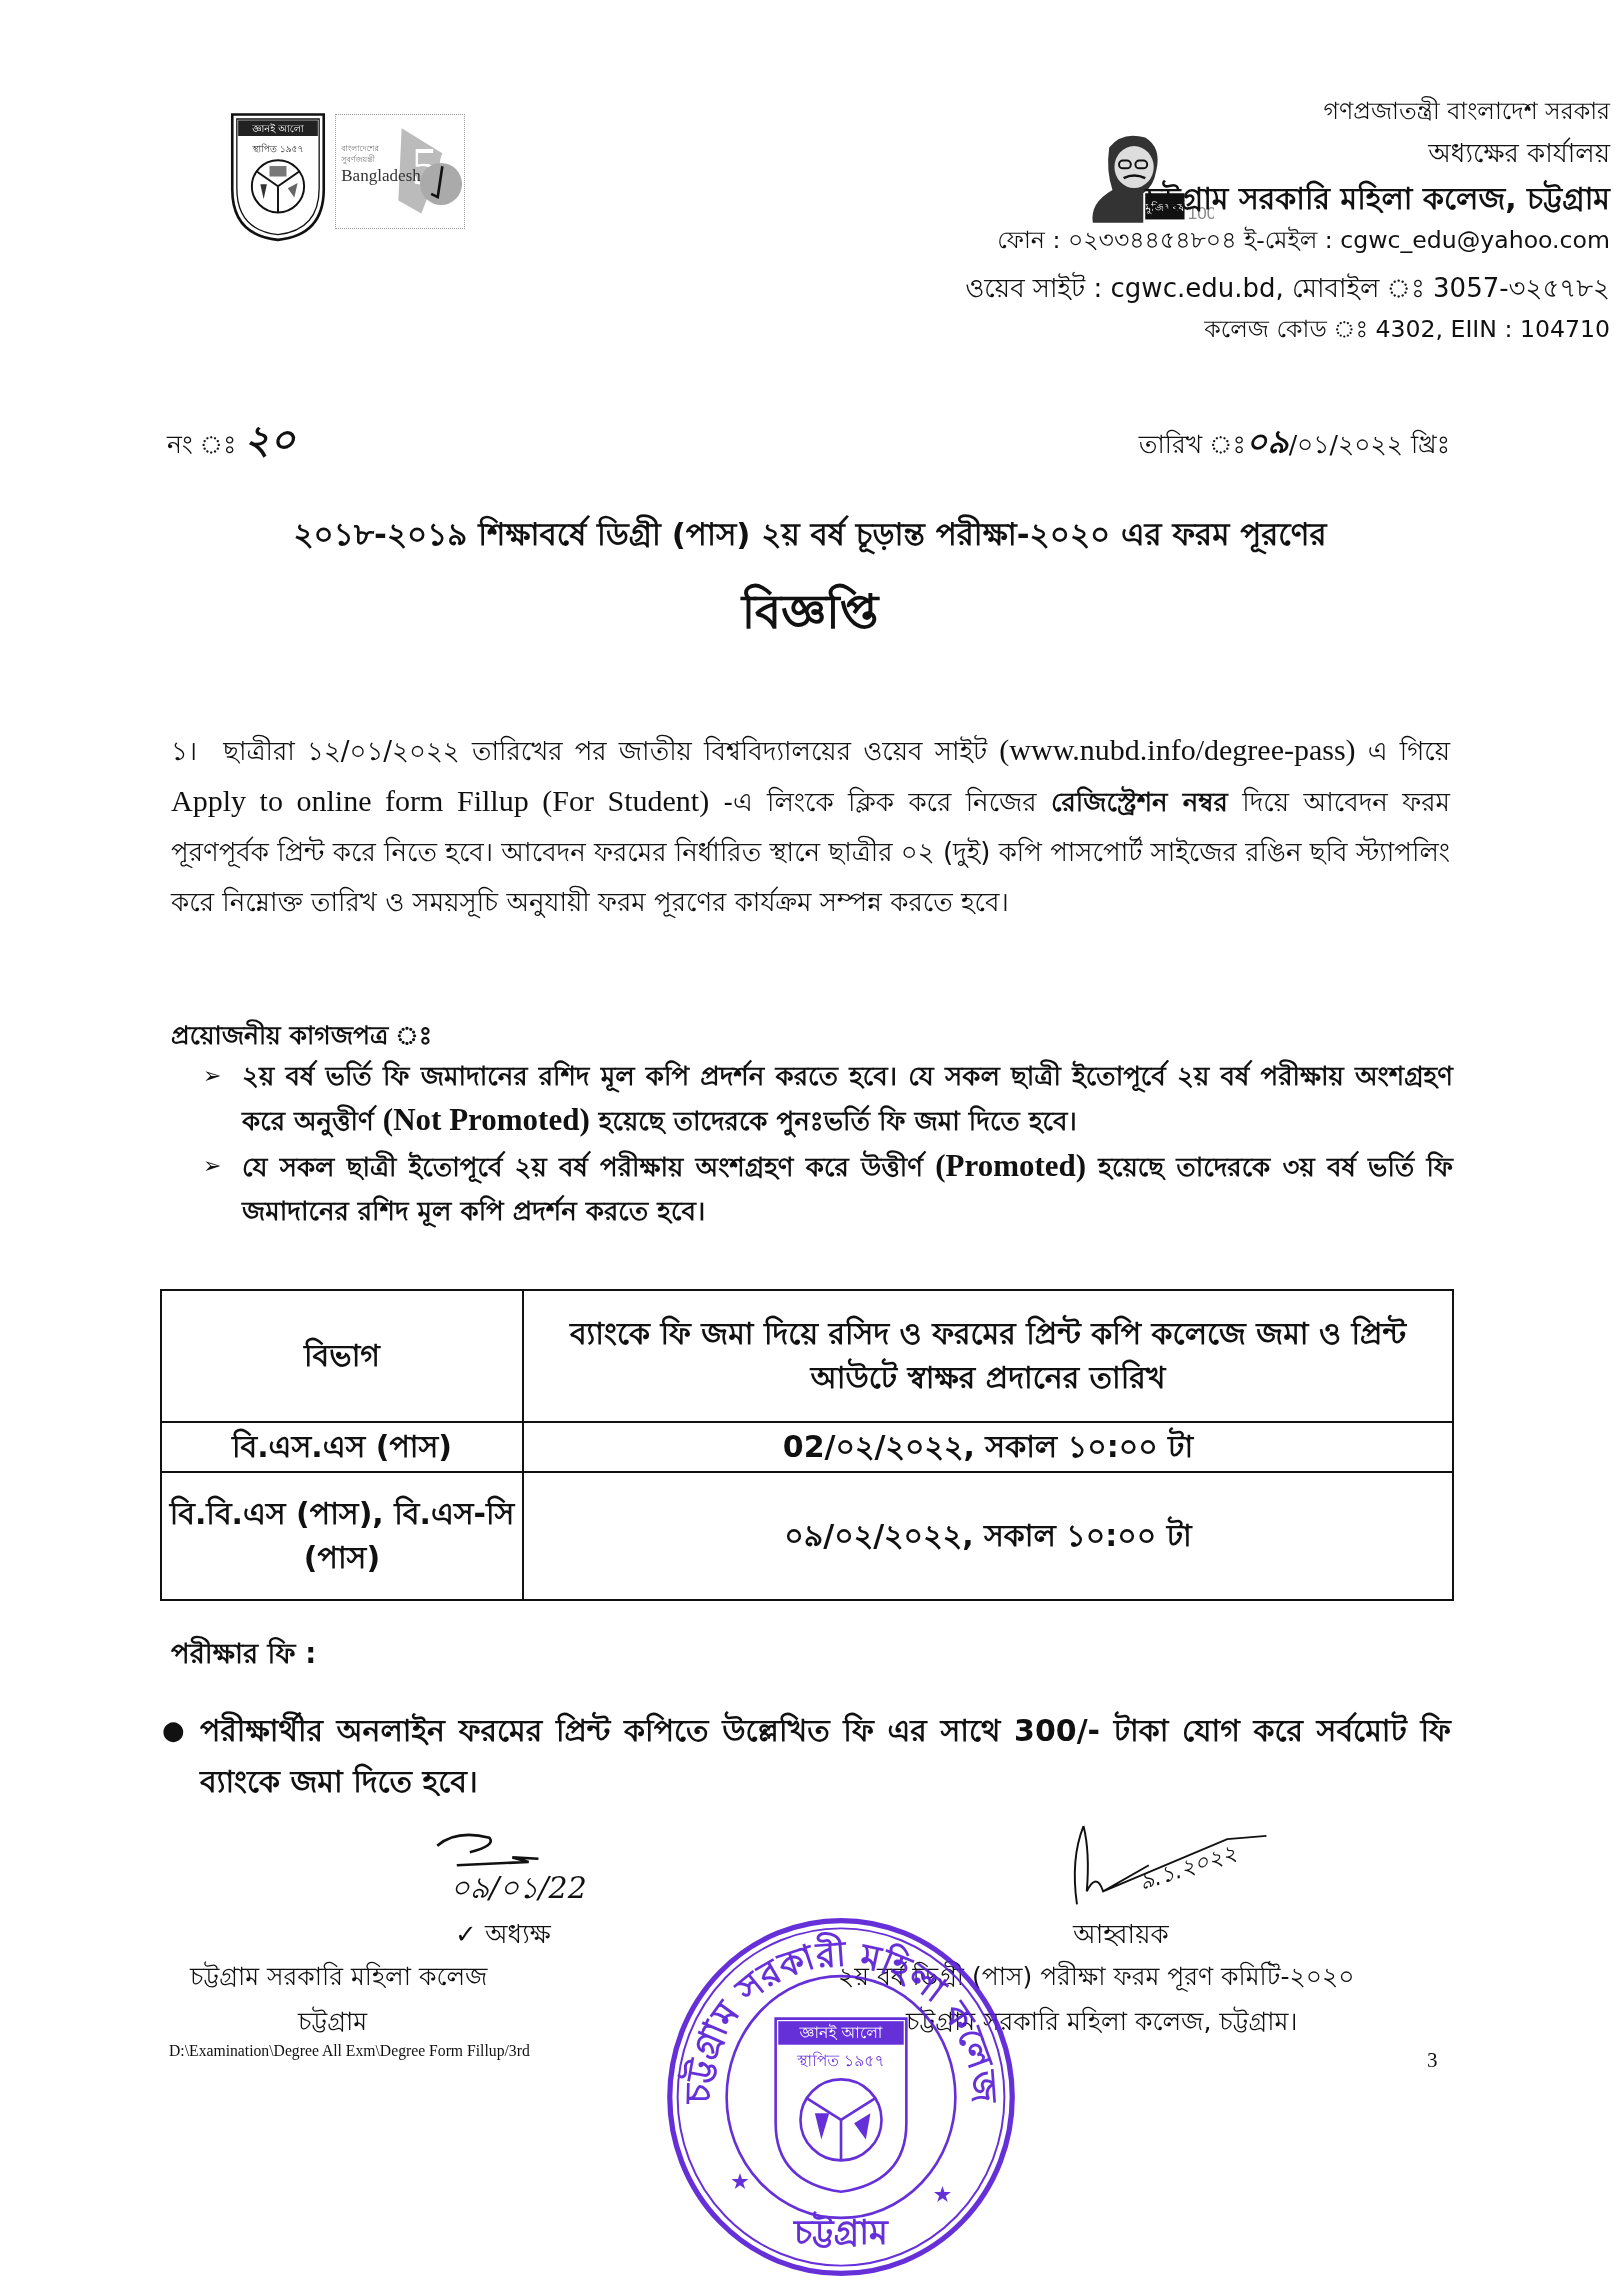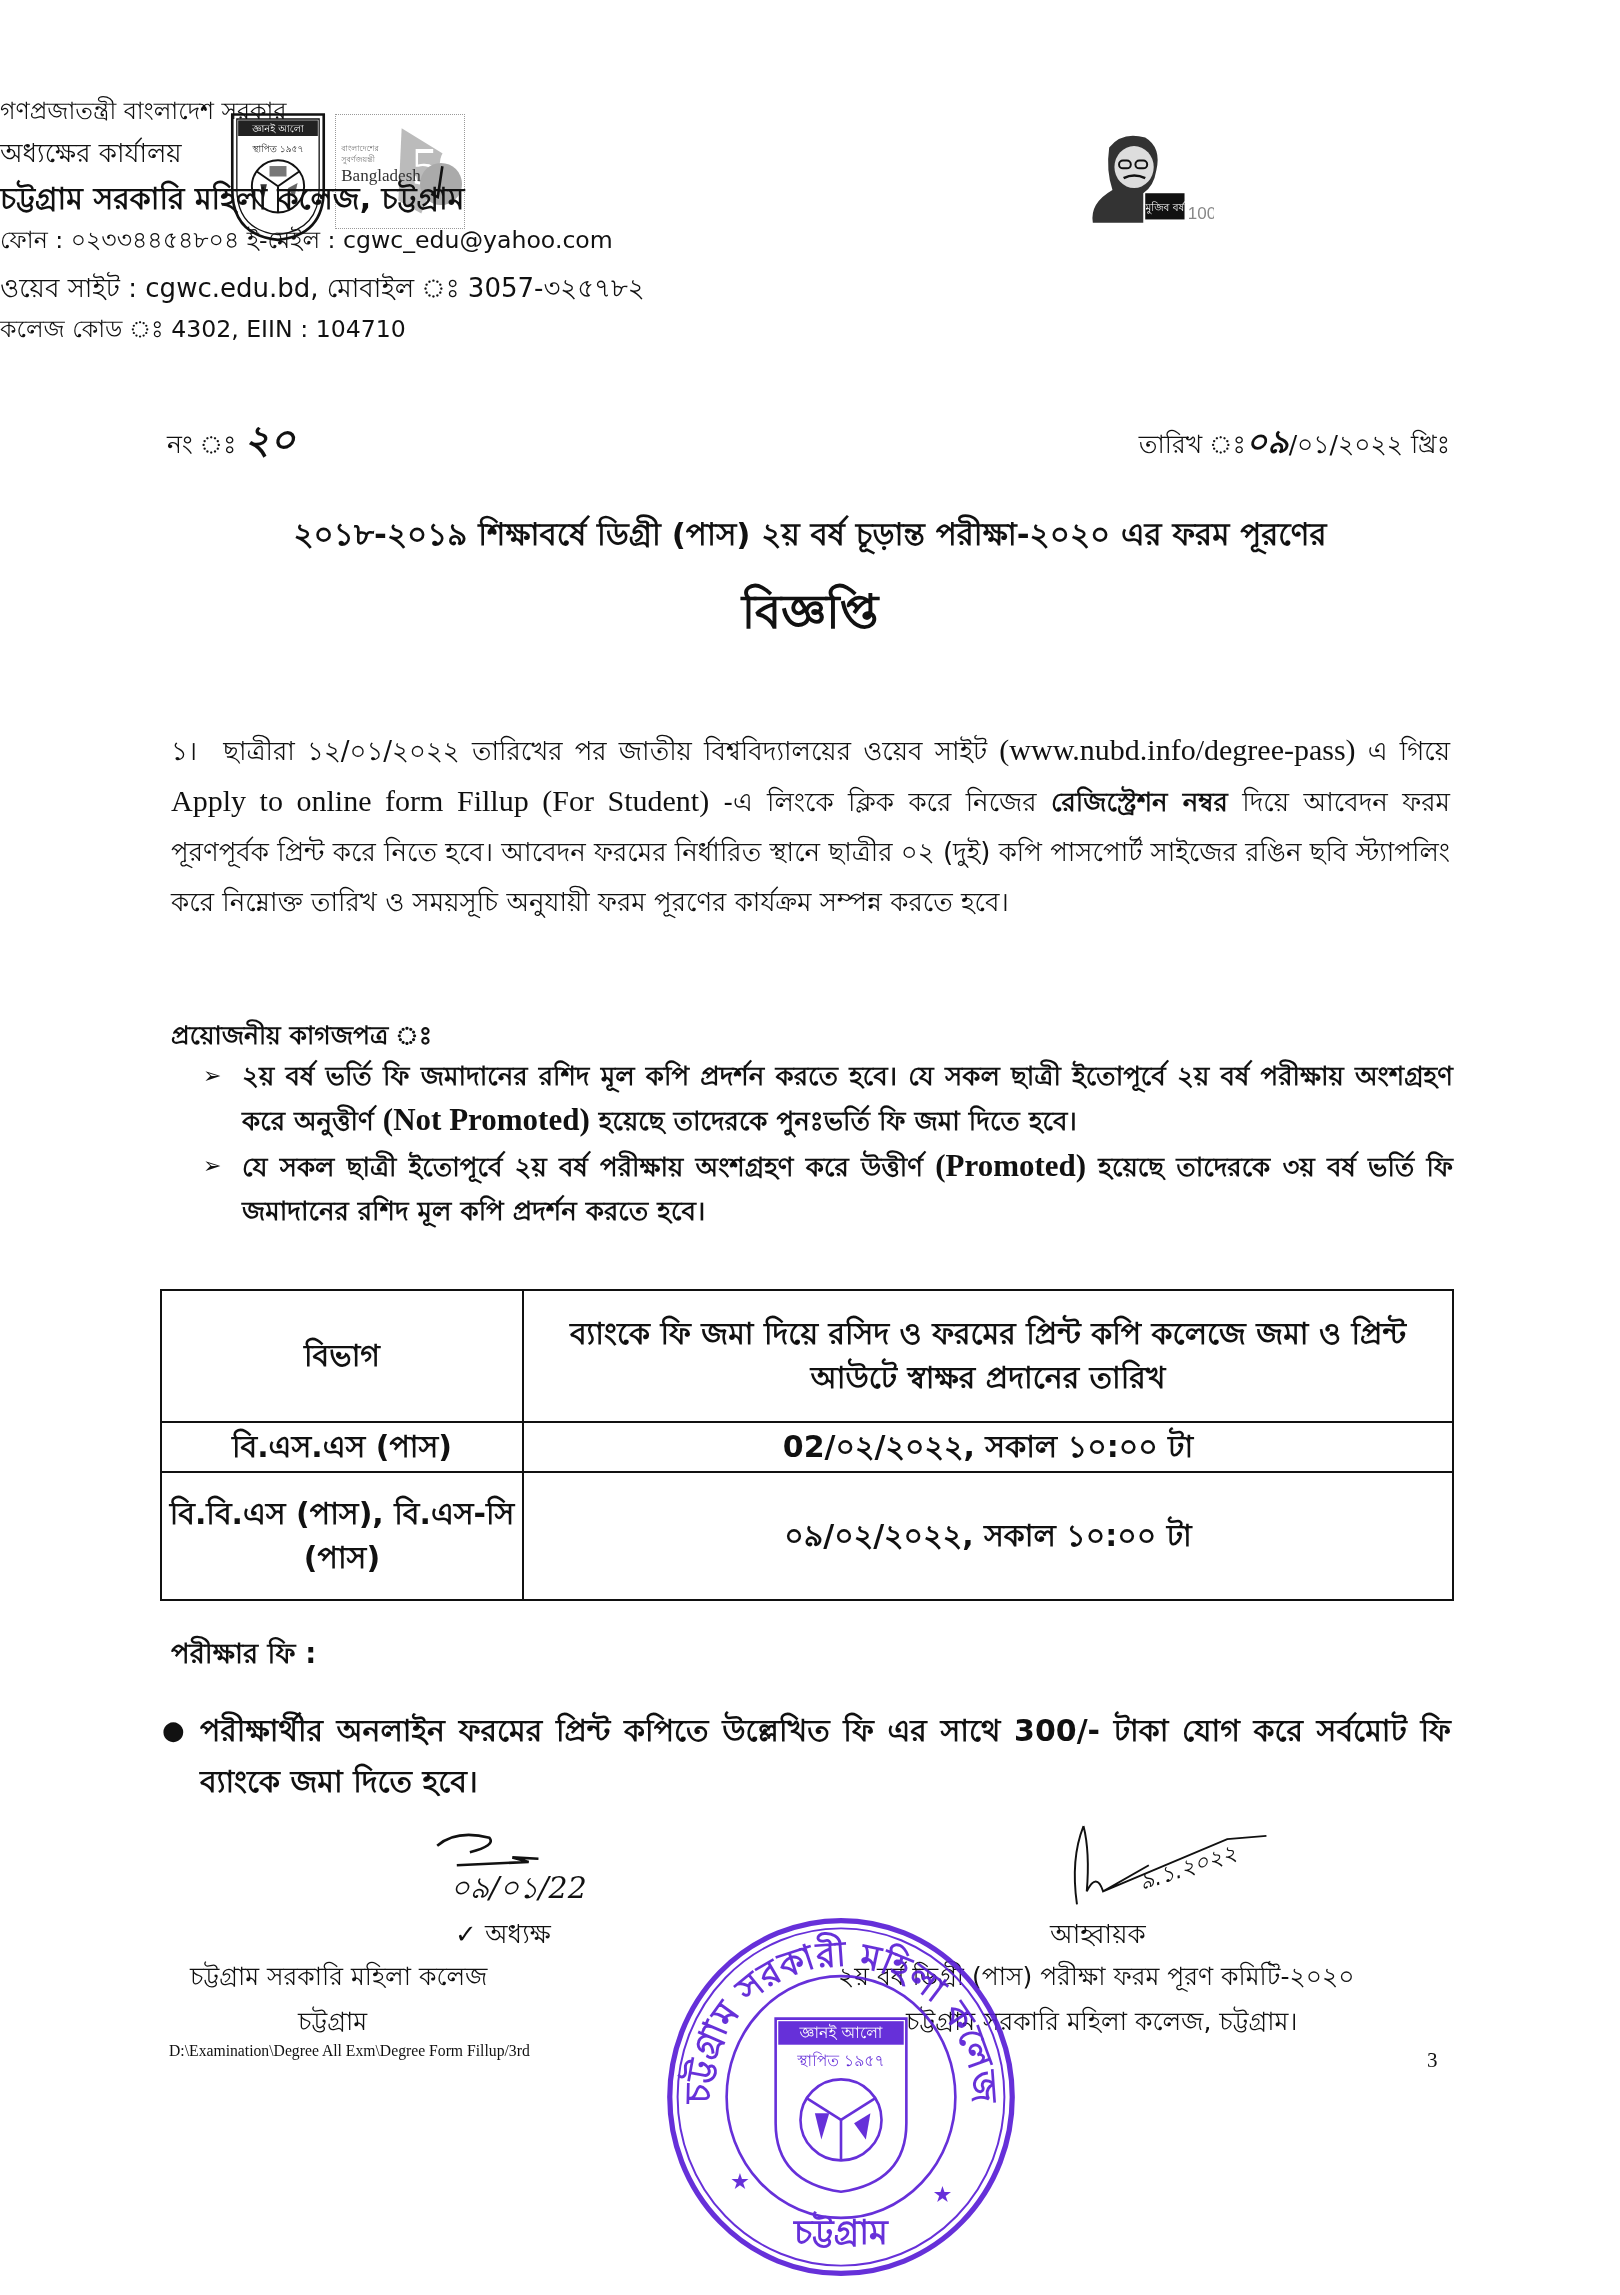--- a/index.html
+++ b/index.html
@@ -1,21 +1,21 @@
 <!DOCTYPE html>
 <html style="font-size:10.5px"><head>
 <meta charset="utf-8">
 <style>
   html, body { margin:0; padding:0; background:#ffffff; }
   body { width:1620px; height:2295px; position:relative; overflow:hidden;
          font-family:"DejaVu Sans","Liberation Sans",sans-serif; color:#111; }
   .abs { position:absolute; }
 
   
-  .hdr-line { position:absolute; left:0; width:1610px; text-align:left; white-space:nowrap; }
+  .hdr-line { position:absolute; left:0; width:1610px; text-align:right; white-space:nowrap; }
   .hdr-gov { top:93px; font-size:23.6px; }
   .hdr-office { top:133px; font-size:26px; }
   .hdr-college { top:175px; font-size:30px; font-weight:bold; }
   .hdr-contact { top:222px; font-size:23.6px; font-family:"DejaVu Sans","Liberation Serif",serif; }
   .hdr-web { top:268px; font-size:26px; font-family:"DejaVu Sans","Liberation Serif",serif; }
   .hdr-code { top:311px; font-size:23.6px; font-family:"DejaVu Sans","Liberation Serif",serif; }
 
   .logo-college { left:229px; top:111px; width:98px; height:131px; }
   .logo-bd50 { left:335px; top:114px; width:128px; height:113px; border:0.7px dotted #999; }
   .logo-mujib { left:1083px; top:131px; width:131px; height:95px; }
@@ -50,21 +50,21 @@
   table.sched td { line-height:44px; }
 
   .fee-head { left:171px; top:1633px; font-size:27.5px; font-weight:bold; }
   .fee-item { left:162px; width:1289px; top:1705px; font-size:30px; font-weight:bold; line-height:51px; display:flex; }
   .fee-item .dot { flex:0 0 38px; font-size:26px; }
   .fee-item .ftxt { flex:1; text-align:justify; }
 
   .sig-left { left:398px; top:1826px; width:196px; height:85px; }
   .sig-right { left:1057px; top:1813px; width:249px; height:98px; }
   .sig-l-title { left:455px; top:1914px; font-size:26px; }
-  .sig-r-title { left:1050px; top:1914px; font-size:26px; }
+  .sig-r-title { left:1073px; top:1914px; font-size:26px; }
   .sig-l-org1 { left:190px; top:1957px; font-size:25px; white-space:nowrap; }
   .sig-l-org2 { left:298px; top:2002px; font-size:25px; }
   .sig-r-org1 { left:838px; top:1957px; font-size:25px; white-space:nowrap; }
   .sig-r-org2 { left:906px; top:2002px; font-size:25px; white-space:nowrap; }
 
   .stamp { left:658px; top:1914px; width:366px; height:366px; }
 
   .footer-path { left:169px; top:2042px; font-size:15.7px; font-family:"Liberation Serif",serif; }
   .page-no { left:1427px; top:2048px; font-size:21px; font-family:"Liberation Serif",serif; }
 </style>

